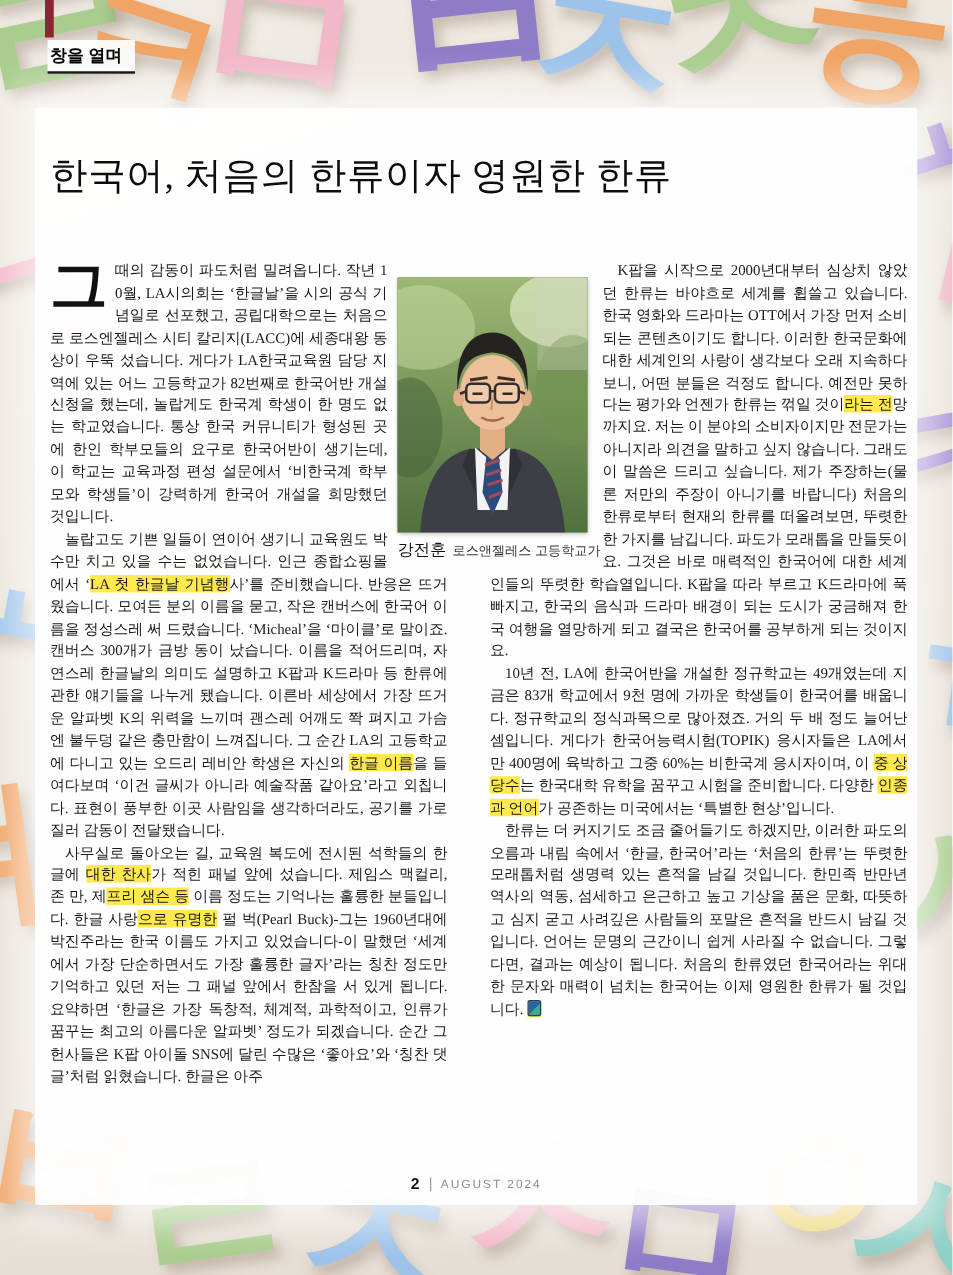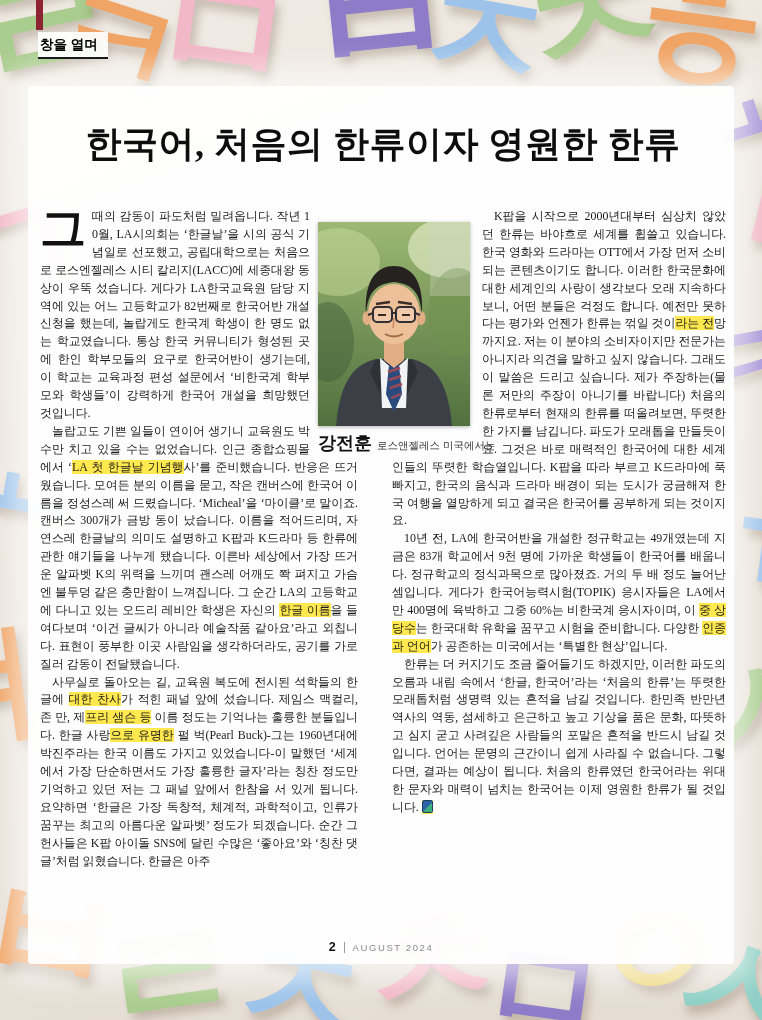--- a/index.html
+++ b/index.html
@@ -16,22 +16,22 @@
   
   .panel { position:absolute; left:28px; top:86px; width:706px; height:878px;
            background:rgba(255,255,255,.96); border-radius:3px;
            box-shadow:0 0 26px 18px rgba(255,255,255,.55); }
 
   .accent-bar { position:absolute; left:36px; top:0; width:7px; height:30px; background:#8e2433; }
   .section-label { position:absolute; left:38px; top:32px; background:rgba(255,255,255,.92);
                    padding:4px 10px 3px 2px; font-family:"Liberation Sans", sans-serif;
                    font-weight:bold; font-size:13.5px; color:#000000; border-bottom:2px solid #1a1a1a; }
 
-  .title { position:absolute; left:40px; top:120px; width:686px; text-align:center;
-           font-size:36px; font-weight:bold; color:#0d0d0d; letter-spacing:.5px; }
+  .title { position:absolute; left:40px; top:120px; width:686px; text-align:left;
+           font-size:30px; font-weight:normal; color:#0d0d0d; letter-spacing:.5px; }
 
   .columns { position:absolute; left:40px; top:208px; width:686px; height:730px;
              display:flex; gap:34px; overflow:hidden; }
   .col { text-align:justify; font-size:11.9px; line-height:17.9px; color:#191919; }
   .col-left  { width:318px; }
   .col-right { width:334px; }
   
   .col-left::before  { content:""; float:right; width:48px; height:250px; }
   .col-right::before { content:""; float:left;  width:90px; height:250px; }
   .col p { word-break:break-all; }
@@ -41,21 +41,21 @@
   .dropcap { float:left; font-size:46px; line-height:38px; padding:2px 6px 0 0;
              font-weight:600; color:#111; }
   .endmark { display:inline-block; width:11px; height:13px; vertical-align:-2px;
              background:linear-gradient(135deg,#2d62a8 0 55%, #3fae7e 55% 100%);
              border-radius:2px; border:1px solid #1f3f63; }
 
   .photo { position:absolute; left:318px; top:222px; width:152px; height:204px;
            box-shadow:0 1px 4px rgba(0,0,0,.3); background:#587445; }
   .caption { position:absolute; left:318px; top:431px; width:210px; white-space:nowrap;
              font-family:"Liberation Sans", sans-serif; }
-  .caption .name { font-weight:bold; font-size:18px; color:#111; }
+  .caption .name { font-weight:normal; font-size:13px; color:#111; }
   .caption .role { font-size:10.5px; color:#333; margin-left:5px; }
 
   .footer { position:absolute; left:0; top:940px; width:762px; display:flex;
             align-items:center; justify-content:center; gap:8px;
             font-family:"Liberation Sans", sans-serif; }
   .footer .pagenum { font-weight:bold; font-size:12.5px; color:#111; }
   .footer .divider { width:1px; height:11px; background:#9a9a9a; }
   .footer .issue   { font-size:9.5px; color:#8c8c8c; letter-spacing:1.6px;text-align:center; }
 </style>
 </head>
@@ -138,21 +138,21 @@
       <rect x="78" y="85" width="19" height="15" rx="4" fill="rgba(255,255,255,.18)" stroke="#2f2f33" stroke-width="2"></rect>
       <path d="M74,91 L78,91" stroke="#2f2f33" stroke-width="2"></path>
       <path d="M55,91 L50,93 M97,91 L102,93" stroke="#2f2f33" stroke-width="2"></path>
       <path d="M60,93 L68,93 M84,93 L92,93" stroke="#35291f" stroke-width="2"></path>
       <path d="M76,96 L75,106" stroke="#c98f66" stroke-width="1.6"></path>
       <path d="M67,112 Q76,117 85,112" stroke="#a06a4c" stroke-width="2" fill="none"></path>
     </svg>
   </div>
 
   <div class="caption">
-    <span class="name">강전훈</span><span class="role">로스앤젤레스 미국에서는</span>
+    <span class="name">강전훈</span><span class="role">로스앤젤레스 고등학교가</span>
   </div>
 
   <div class="footer">
     <span class="pagenum">2</span>
     <span class="divider"></span>
     <span class="issue">AUGUST 2024</span>
   </div>
 
 </div>
 

